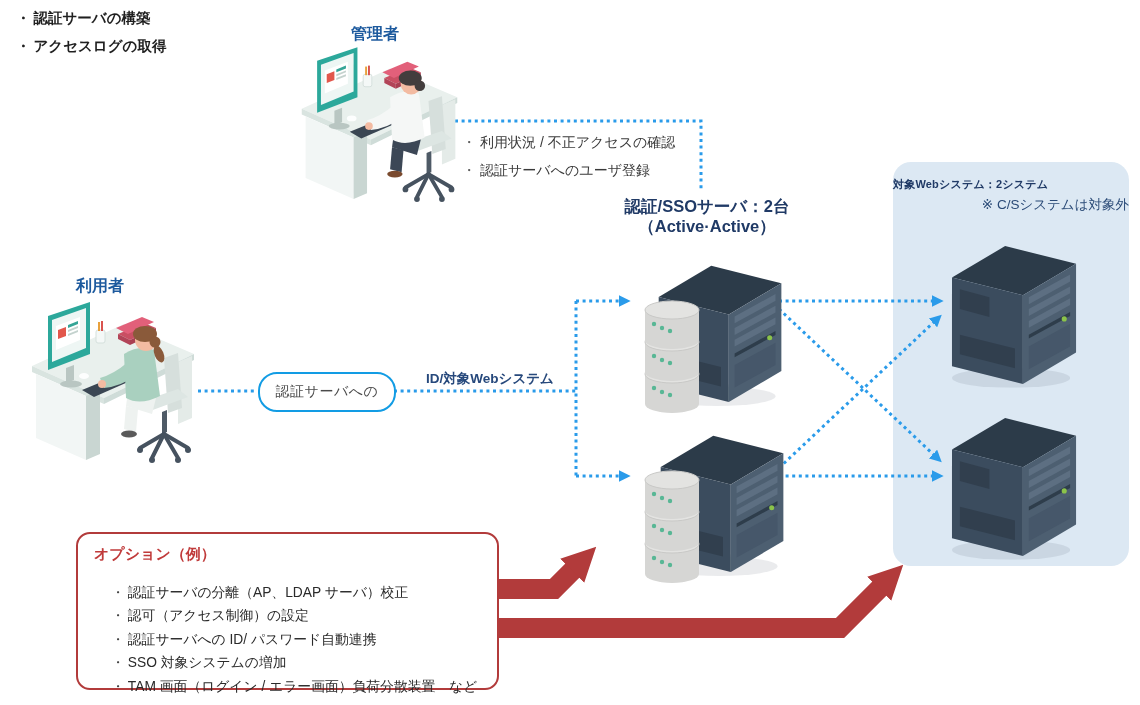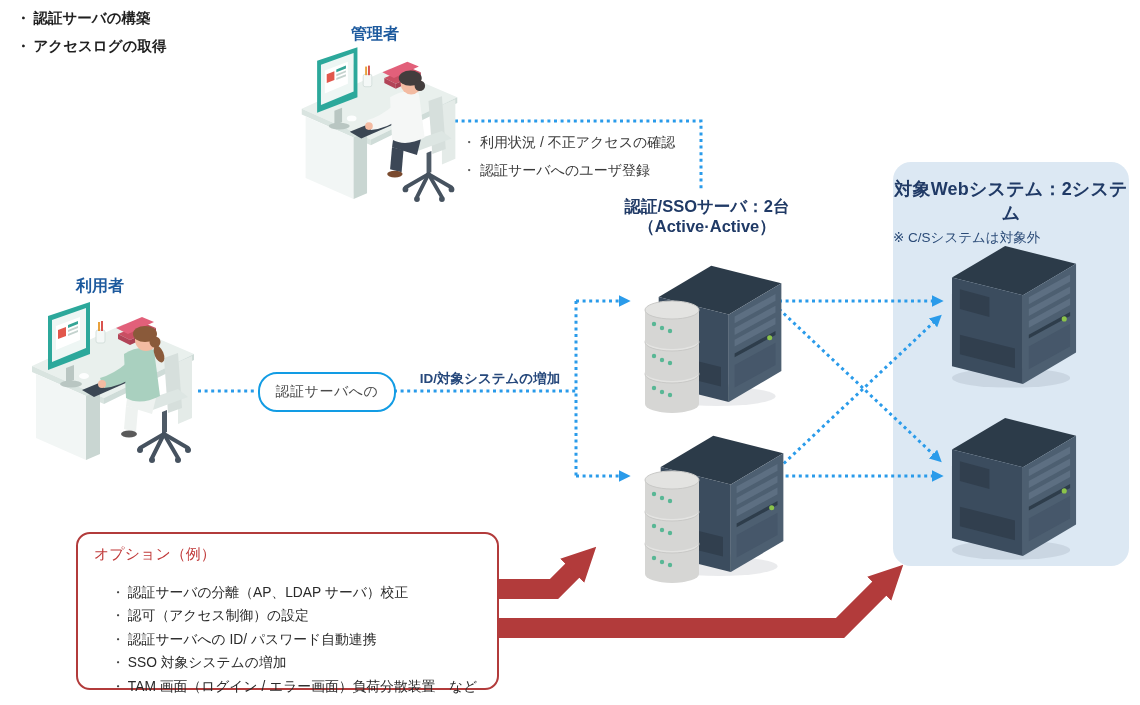--- a/index.html
+++ b/index.html
@@ -12,23 +12,23 @@
   .web-panel{z-index:1;}
   .lines{z-index:2;pointer-events:none;}
   .icon{z-index:3;}
   .red-lines{z-index:4;pointer-events:none;}
   .options-box{z-index:5;}
   .txt{z-index:6;}
 
   
   .web-panel{position:absolute;left:893px;top:162px;width:236px;height:404px;
              background:var(--c-panel_bg,#dce8f3);border-radius:18px;}
-  .web-panel-title{margin-top:15px;text-align:center;font-size:18px;font-weight:bold;
+  .web-panel-title{margin-top:15px;text-align:left;font-size:11px;font-weight:bold;
                    color:var(--c-navy_title,#203a66);letter-spacing:.2px;}
-  .web-panel-note{margin-top:4px;text-align:left;font-size:13.5px;
+  .web-panel-note{margin-top:4px;text-align:right;font-size:13.5px;
                   color:var(--c-navy_sub,#2a4a77);}
 
   
   .features{position:absolute;left:16px;top:4px;margin:0;padding:0;list-style:none;}
   .features li{font-size:14.5px;font-weight:600;color:#1f1f1f;line-height:28px;white-space:nowrap;}
   .features li::before{content:"・";margin-right:3px;}
 
   
   .admin-tasks{position:absolute;left:462px;top:128px;margin:0;padding:0;list-style:none;}
   .admin-tasks li{font-size:14px;color:#3a3a3a;line-height:28px;white-space:nowrap;}
@@ -45,21 +45,21 @@
           font-size:14px;color:#4a4a4a;letter-spacing:.5px;}
 
   .flow-label{position:absolute;left:404px;top:370px;width:172px;text-align:center;
               font-size:13.5px;font-weight:bold;color:var(--c-flow_navy,#27497c);white-space:nowrap;}
 
   .sso-title{position:absolute;left:596px;top:196px;width:222px;text-align:center;
              font-size:16.5px;font-weight:bold;color:var(--c-navy_title,#203a66);line-height:20px;}
 
   .options-box{position:absolute;left:76px;top:532px;width:419px;height:154px;background:#fff;
                border:2px solid var(--c-red,#b23b3b);border-radius:14px;}
-  .options-title{margin:11px 0 4px 16px;font-size:15px;font-weight:normal;
+  .options-title{margin:11px 0 4px 16px;font-size:15px;font-weight:bold;
                  color:var(--c-red_title,#c03a3a);}
   .options-box ul{margin:17px;padding:0 0 0 16px;list-style:none;}
   .options-box li{font-size:13.8px;color:#2a2a2a;line-height:23.4px;white-space:nowrap;}
   .options-box li::before{content:"・";margin-right:3px;color:#444;}
 </style>
 </head>
 <body>
 
 <div class="canvas">
 
@@ -284,21 +284,21 @@
     <li>利用状況 / 不正アクセスの確認</li>
     <li>認証サーバへのユーザ登録</li>
   </ul>
 
   <div class="person-label user-label txt">利用者</div>
 
   <div class="lb-box txt">
     <span>認証サーバへの</span>
   </div>
 
-  <div class="flow-label txt">ID/対象システムの増加</div>
+  <div class="flow-label txt">ID/対象Webシステム</div>
 
   <div class="sso-title txt">
     <div>認証/SSOサーバ：2台</div>
     <div>（Active·Active）</div>
   </div>
 
   <div class="options-box">
     <div class="options-title">オプション（例）</div>
     <ul>
       <li>認証サーバの分離（AP、LDAP サーバ）校正</li>

